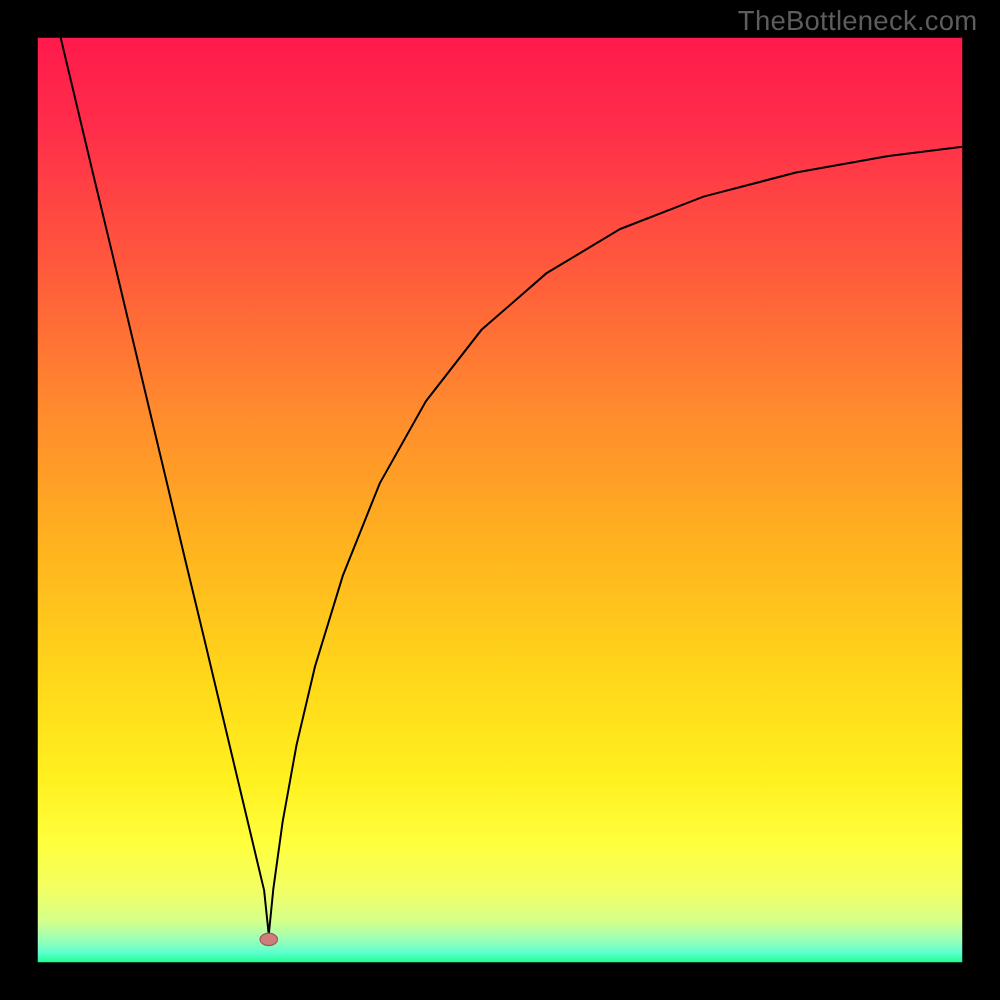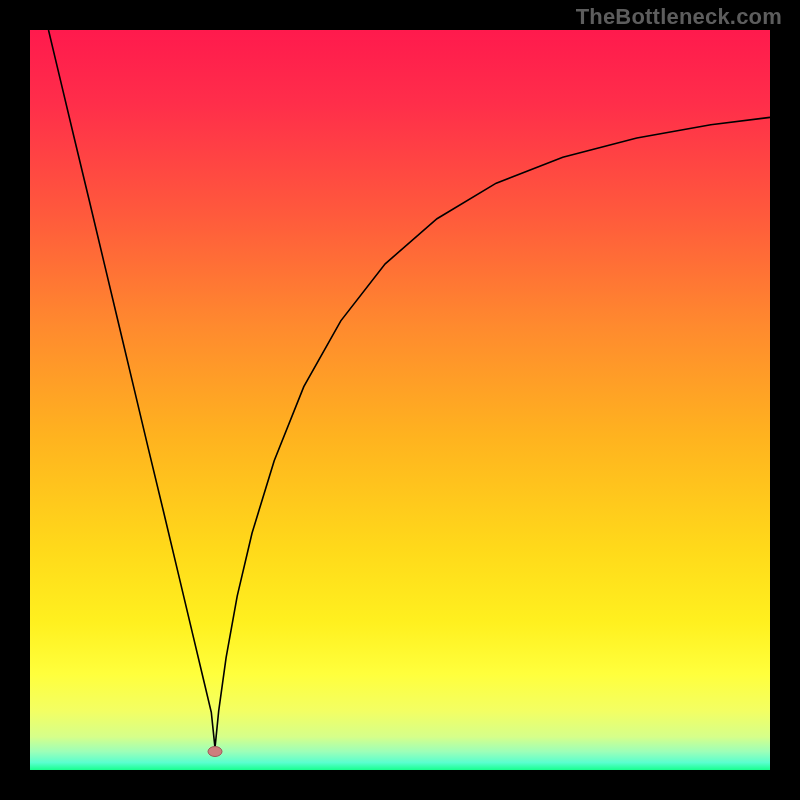--- a/index.html
+++ b/index.html
@@ -9,21 +9,21 @@
     height: 800px;
     background: #000;
     position: relative;
   }
   .watermark {
     position: absolute;
     top: 4px;
     right: 18px;
     font-family: Arial, Helvetica, sans-serif;
     font-size: 22px;
-    font-weight: 700;
+    font-weight: 400;
     color: #5d5d5d;
     letter-spacing: 0.2px;
   }
   .plot-wrap {
     position: absolute;
     left: 30px;
     top: 30px;
     width: 740px;
     height: 740px;
   }

